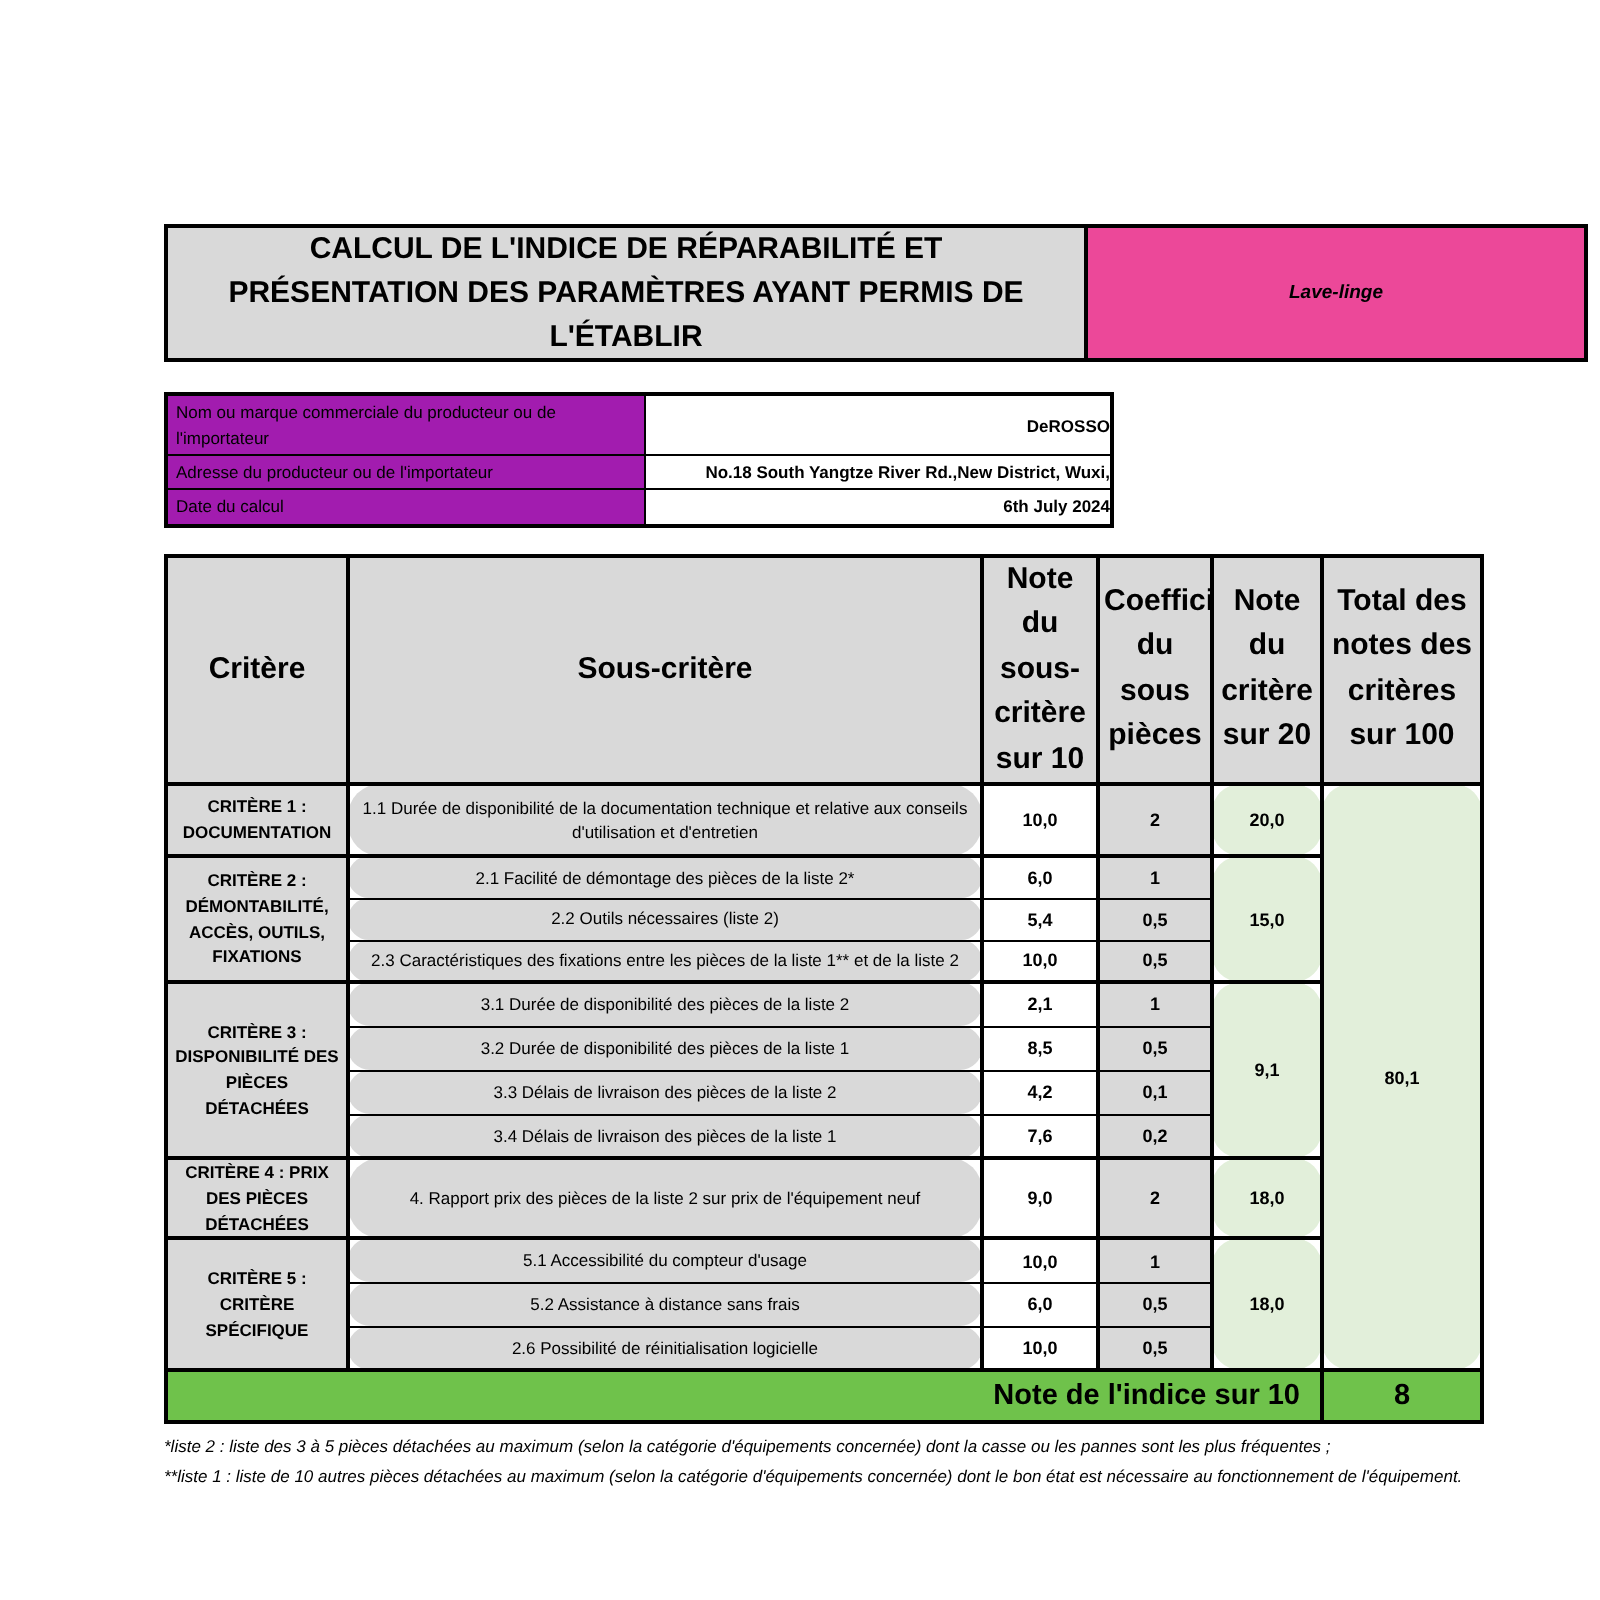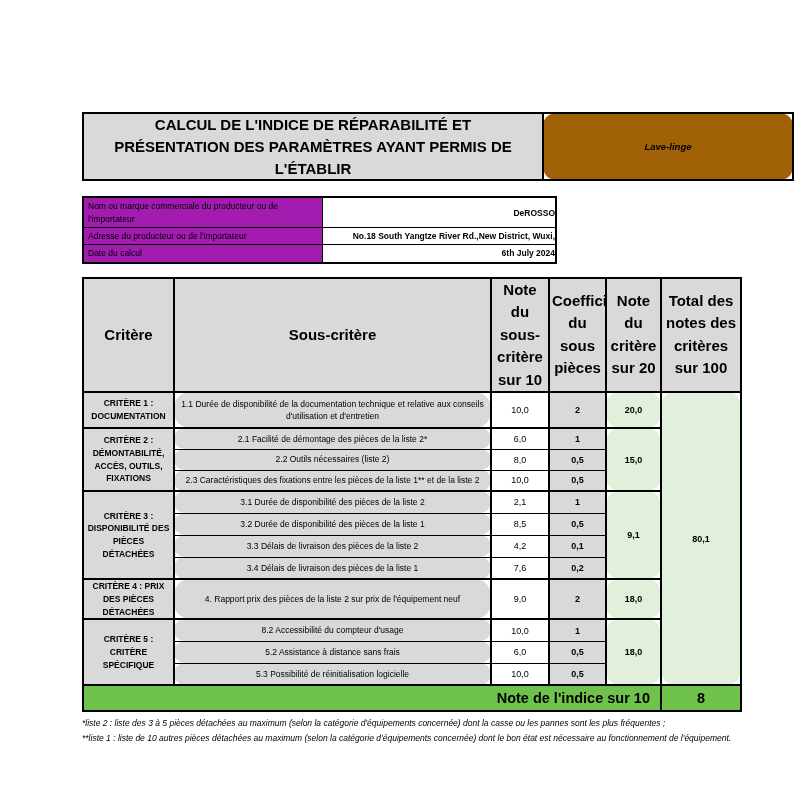--- a/index.html
+++ b/index.html
@@ -5,22 +5,22 @@
   * { box-sizing: border-box; margin: 0; padding: 0; }
   html, body { width: 800px; height: 800px; background: #ffffff; overflow: hidden; }
   body { font-family: "Liberation Sans", sans-serif; color: #000; }
   .page { position: relative; width: 658px; margin: 112px 0 0 82px; }
 
   
   .title-table { width: 658px; border-collapse: collapse; table-layout: fixed; }
   .title-table td { border: 2px solid #000; height: 37px; vertical-align: middle; }
   .title-cell { width: 460px; background: #d9d9d9; text-align: center;
                 font-weight: bold; font-size: 15px; line-height: 1.45; }
-  .category-cell { width: 250px; background: #a16207; text-align: center;
-                   font-weight: bold; font-style: italic; font-size: 9.5px; border-radius: 13px; }
+  .category-cell { width: 250px; background: #ec4899; text-align: center;
+                   font-weight: bold; font-style: italic; font-size: 9.5px; }
 
   
   .subtitle { margin-top: 13px; width: 470px; text-align: center;
               font-weight: bold; font-size: 8.5px; line-height: 1.65; }
 
   
   .info-table { margin-top: 15px; width: 473px; border-collapse: collapse; table-layout: fixed; }
   .info-table td { border: 1px solid #000; font-size: 8.5px; vertical-align: middle; }
   .info-table { border: 2px solid #000; }
   .info-label { width: 239px; background: #a21caf; padding: 2px 4px; line-height: 1.45; }
@@ -33,21 +33,21 @@
                 table-layout: fixed; border: 2px solid #000; }
   .main-table th, .main-table td { border: 1px solid #000; border-left-width: 2px;
                 border-right-width: 2px; vertical-align: middle; overflow: hidden; }
   .main-table th { height: 62px; background: #d9d9d9; font-size: 15px;
                    font-weight: bold; text-align: center; line-height: 1.5;
                    border-bottom-width: 2px; padding: 0 2px; }
   .c1 { background: #d9d9d9; font-weight: bold; font-size: 8.5px; text-align: center;
         line-height: 1.5; padding: 0 3px; }
   .c2 { background: #d9d9d9; font-size: 8.5px; text-align: center; padding: 1px 5px;
         line-height: 1.45; border-radius: 16px; }
-  .c3 { background: #ffffff; font-weight: normal; font-size: 9px; text-align: center; }
+  .c3 { background: #ffffff; font-weight: bold; font-size: 9px; text-align: center; }
   .c4 { background: #d9d9d9; font-weight: bold; font-size: 9px; text-align: center; }
   .c5, .c6 { background: #e2efda; font-weight: bold; font-size: 9px; text-align: center; border-radius: 14px; }
   .main-table tr.block-top td { border-top-width: 2px; }
   .final-row td { border-top-width: 2px; height: 26px; }
   .final-label { background: #6fc24b; text-align: right; font-weight: bold;
                  font-size: 14.5px; padding-right: 10px; }
   .final-value { background: #6fc24b; text-align: center; font-weight: bold;
                  font-size: 14.5px; }
 
   
@@ -121,21 +121,21 @@
 
     <tr class="block-top" style="height:21px">
       <td class="c1" rowspan="3">CRITÈRE 2 : DÉMONTABILITÉ, ACCÈS, OUTILS, FIXATIONS</td>
       <td class="c2">2.1 Facilité de démontage des pièces de la liste 2*</td>
       <td class="c3">6,0</td>
       <td class="c4">1</td>
       <td class="c5" rowspan="3">15,0</td>
     </tr>
     <tr style="height:21px">
       <td class="c2">2.2 Outils nécessaires (liste 2)</td>
-      <td class="c3">8,0</td>
+      <td class="c3">5,4</td>
       <td class="c4">0,5</td>
     </tr>
     <tr style="height:21px">
       <td class="c2">2.3 Caractéristiques des fixations entre les pièces de la liste 1** et de la liste 2</td>
       <td class="c3">10,0</td>
       <td class="c4">0,5</td>
     </tr>
 
     <tr class="block-top" style="height:22px">
       <td class="c1" rowspan="4">CRITÈRE 3 : DISPONIBILITÉ DES PIÈCES DÉTACHÉES</td>
@@ -163,32 +163,32 @@
     <tr class="block-top" style="height:32px">
       <td class="c1">CRITÈRE 4 : PRIX DES PIÈCES DÉTACHÉES</td>
       <td class="c2">4. Rapport prix des pièces de la liste 2 sur prix de l'équipement neuf</td>
       <td class="c3">9,0</td>
       <td class="c4">2</td>
       <td class="c5">18,0</td>
     </tr>
 
     <tr class="block-top" style="height:22px">
       <td class="c1" rowspan="3">CRITÈRE 5 : CRITÈRE SPÉCIFIQUE</td>
-      <td class="c2">8.2 Accessibilité du compteur d'usage</td>
+      <td class="c2">5.1 Accessibilité du compteur d'usage</td>
       <td class="c3">10,0</td>
       <td class="c4">1</td>
       <td class="c5" rowspan="3">18,0</td>
     </tr>
     <tr style="height:22px">
       <td class="c2">5.2 Assistance à distance sans frais</td>
       <td class="c3">6,0</td>
       <td class="c4">0,5</td>
     </tr>
     <tr style="height:22px">
-      <td class="c2">5.3 Possibilité de réinitialisation logicielle</td>
+      <td class="c2">2.6 Possibilité de réinitialisation logicielle</td>
       <td class="c3">10,0</td>
       <td class="c4">0,5</td>
     </tr>
 
     <tr class="final-row">
       <td class="final-label" colspan="5">Note de l'indice sur 10</td>
       <td class="final-value">8</td>
     </tr>
   </tbody>
     </table>

